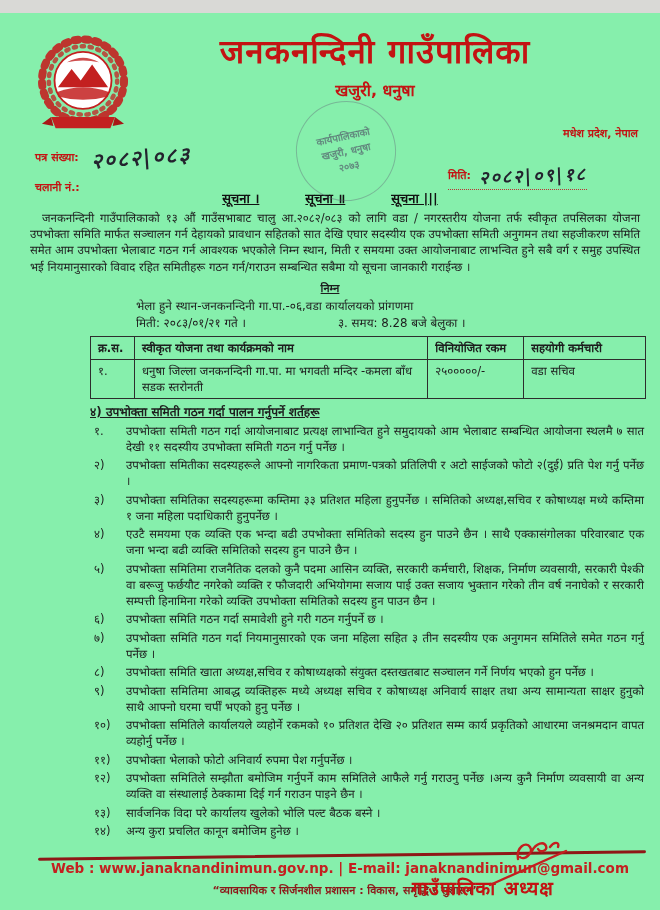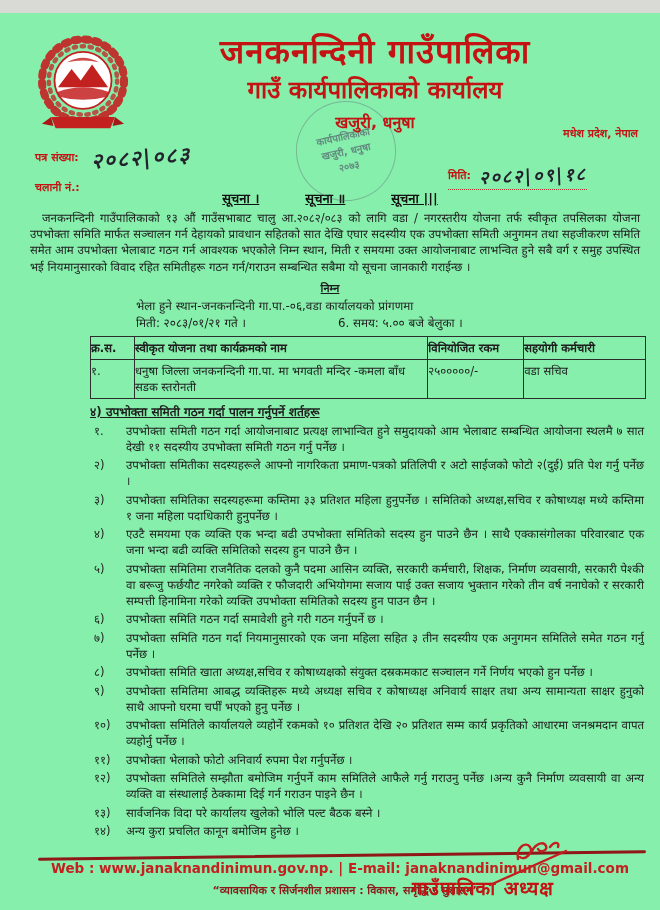--- a/index.html
+++ b/index.html
@@ -77,21 +77,21 @@
   .meeting .row1 .num { display:inline-block; width:18px; }
   .meeting .indent { margin-left:18px; }
   .meeting .dt { display:flex; margin-left:18px;text-align:center; }
   .meeting .dt .time { margin-left:92px; }
   
   table.plan {
     border-collapse:collapse; margin:4px 0 0 90px;
     width:556px; font-size:11.5px;
   }
   table.plan th, table.plan td {
-    border:1.6px solid #2d2d2d; padding:3px 0; vertical-align:top;
+    border:1.6px solid #2d2d2d; padding:3px 7px; vertical-align:top;
     text-align:left; line-height:16px;
   }
   table.plan th { font-weight:bold; }
   td.amt { white-space:nowrap; }
   td.staff { text-align:center; }
   
   .cond-head {
     margin:4px 0 3px 90px; font-size:12px; font-weight:bold;
     text-decoration:underline;
   }
@@ -139,21 +139,20 @@
       <path d="M28 56 Q50 48 72 56 L72 60 Q50 66 28 60 Z" fill="#c32020" opacity="0.85"></path>
       <path d="M36 30 Q50 22 64 30 Q50 27 36 30 Z" fill="#c32020" opacity="0.8"></path>
 
       <path d="M22 78 L78 78 L74 88 L26 88 Z" fill="#c32020"></path>
       <path d="M22 78 L14 84 L24 86 Z" fill="#a81717"></path>
       <path d="M78 78 L86 84 L76 86 Z" fill="#a81717"></path>
     </svg>
 
     <div class="head-text">
       <div class="muni-name">जनकनन्दिनी गाउँपालिका</div>
-      <div class="office-name">गाउँ कार्यपालिकाको कार्यालय</div>
       <div class="addr">खजुरी, धनुषा</div>
     </div>
 
     <div class="stamp">
       <span>कार्यपालिकाको</span>
       <span>खजुरी, धनुषा</span>
       <span>२०७३</span>
     </div>
 
     <div class="province">मधेश प्रदेश, नेपाल</div>
@@ -178,21 +177,21 @@
   </div>
 
   <p class="intro">जनकनन्दिनी गाउँपालिकाको १३ औं गाउँसभाबाट चालु आ.२०८२/०८३ को लागि वडा / नगरस्तरीय योजना तर्फ  स्वीकृत तपसिलका योजना उपभोक्ता समिति मार्फत सञ्चालन गर्न देहायको प्रावधान सहितको सात देखि एघार सदस्यीय एक उपभोक्ता समिती अनुगमन तथा सहजीकरण समिति समेत आम उपभोक्ता भेलाबाट गठन गर्न आवश्यक भएकोले निम्न स्थान, मिती र समयमा उक्त आयोजनाबाट लाभन्वित हुने सबै वर्ग र समुह उपस्थित भई नियमानुसारको विवाद रहित समितीहरू गठन गर्न/गराउन सम्बन्धित सबैमा यो सूचना जानकारी गराईन्छ ।</p>
 
   <div class="nimna">निम्न</div>
 
   <div class="meeting">
     <div class="indent">भेला हुने स्थान-जनकनन्दिनी गा.पा.-०६,वडा कार्यालयको प्रांगणमा</div>
     <div class="dt">
       <span>मिती: २०८३/०१/२१ गते  ।</span>
-      <span class="time">6. समय: ५.०० बजे बेलुका ।</span>
+      <span class="time">३. समय: 8.28 बजे बेलुका ।</span>
     </div>
   </div>
 
   <table class="plan">
     <thead>
       <tr>
         <th style="width:44px">क्र.स.</th>
         <th style="width:294px">स्वीकृत योजना तथा कार्यक्रमको नाम</th>
         <th style="width:96px">विनियोजित रकम</th>
         <th style="width:122px">सहयोगी कर्मचारी</th>
@@ -234,21 +233,21 @@
     <div class="cond">
         <span class="num">६)</span>
         <span class="txt">उपभोक्ता समिति गठन गर्दा समावेशी हुने गरी गठन गर्नुपर्ने छ ।</span>
       </div>
     <div class="cond">
         <span class="num">७)</span>
         <span class="txt">उपभोक्ता समिति गठन गर्दा नियमानुसारको एक जना महिला सहित ३ तीन सदस्यीय एक अनुगमन समितिले समेत गठन गर्नु पर्नेछ ।</span>
       </div>
     <div class="cond">
         <span class="num">८)</span>
-        <span class="txt">उपभोक्ता समिति खाता अध्यक्ष,सचिव र कोषाध्यक्षको संयुक्त दस्रकमकाट सञ्चालन गर्ने निर्णय भएको हुन पर्नेछ ।</span>
+        <span class="txt">उपभोक्ता समिति खाता अध्यक्ष,सचिव र कोषाध्यक्षको संयुक्त दस्तखतबाट सञ्चालन गर्ने निर्णय भएको हुन पर्नेछ ।</span>
       </div>
     <div class="cond">
         <span class="num">९)</span>
         <span class="txt">उपभोक्ता समितिमा आबद्ध व्यक्तिहरू मध्ये अध्यक्ष सचिव र कोषाध्यक्ष अनिवार्य साक्षर तथा अन्य सामान्यता साक्षर हुनुको साथै आफ्नो घरमा चर्पीं भएको हुनु पर्नेछ ।</span>
       </div>
     <div class="cond">
         <span class="num">१०)</span>
         <span class="txt">उपभोक्ता समितिले कार्यालयले व्यहोर्ने रकमको १० प्रतिशत देखि २० प्रतिशत सम्म कार्य प्रकृतिको आधारमा जनश्रमदान वापत व्यहोर्नु पर्नेछ ।</span>
       </div>
     <div class="cond">

